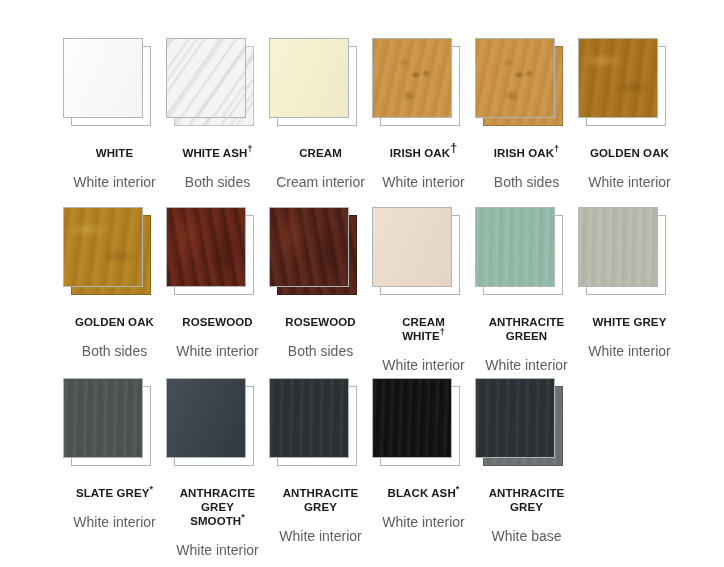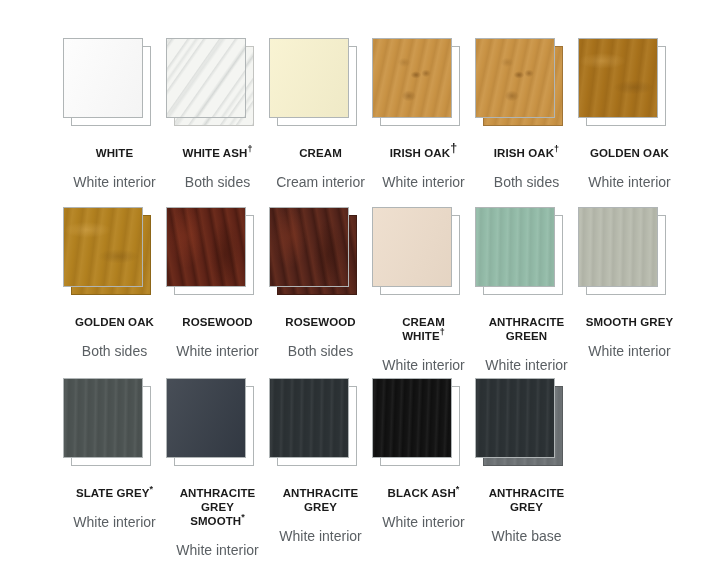--- a/index.html
+++ b/index.html
@@ -327,21 +327,21 @@
         </div>
       </div>
       <div class="swatch-cell">
         <div class="chip">
           <div class="chip-back" style="background-color: rgb(255, 255, 255);"></div>
           <div class="chip-front" style="background-color: rgb(185, 188, 175);">
             <div class="tex tex-brush"></div>
           </div>
         </div>
         <div class="caption">
-          <span class="chip-name">SMOOTH GREY</span>
+          <span class="chip-name">WHITE GREY</span>
           <span class="chip-sub">White interior</span>
         </div>
       </div>
     </div>
   <div class="swatch-row row-3">
       <div class="swatch-cell">
         <div class="chip">
           <div class="chip-back" style="background-color: rgb(255, 255, 255);"></div>
           <div class="chip-front" style="background-color: rgb(77, 84, 83);">
             <div class="tex tex-brush"></div>

